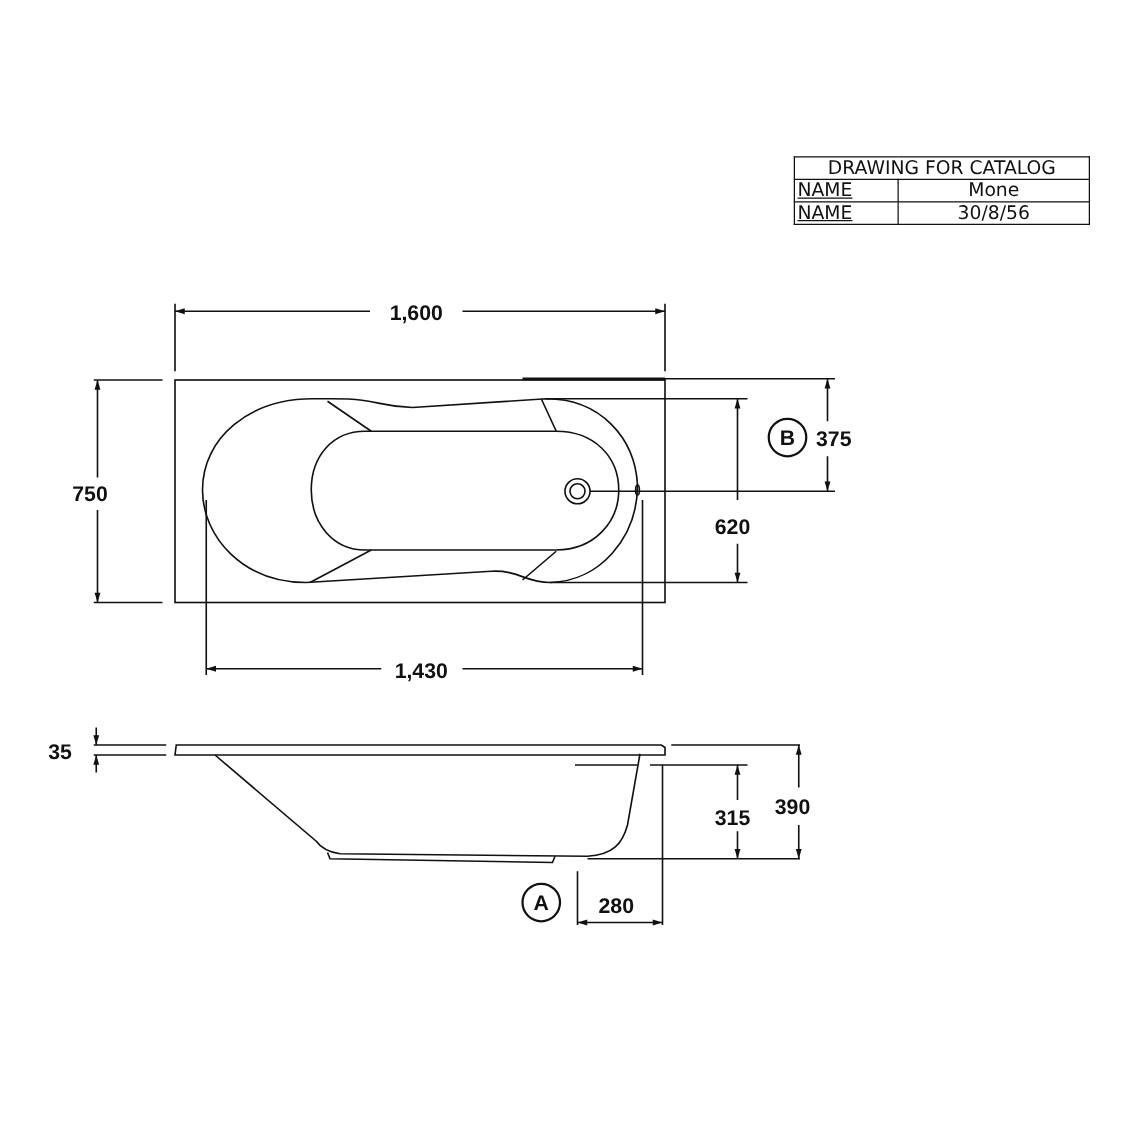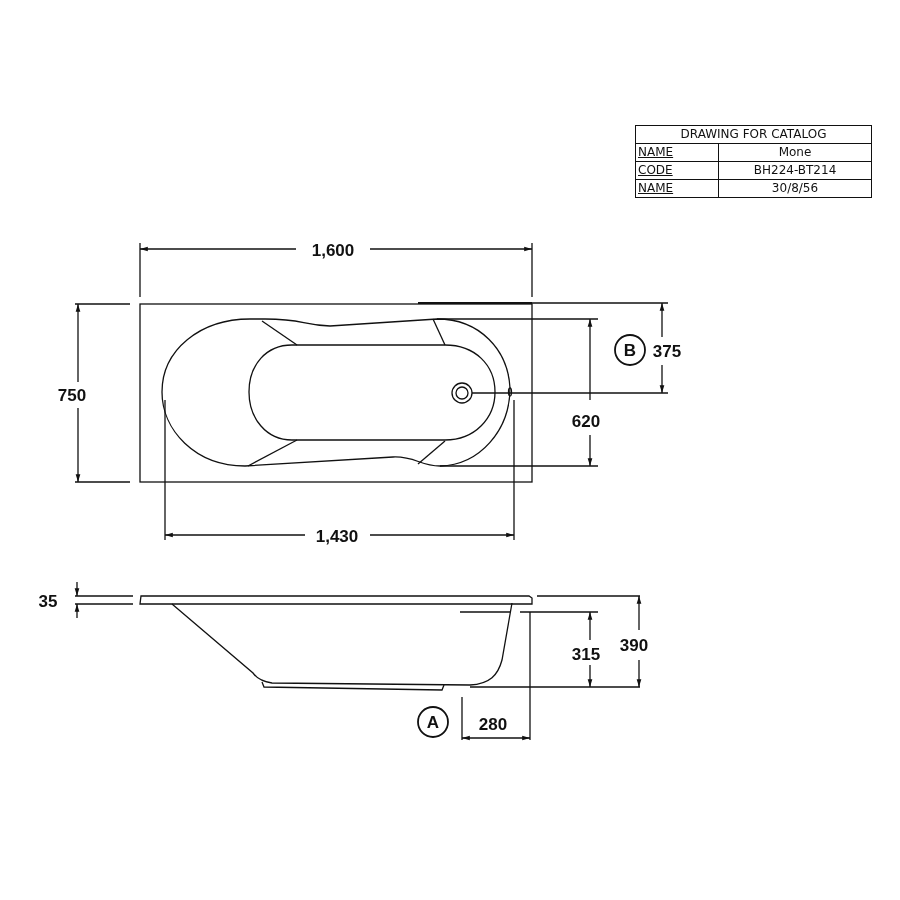--- a/index.html
+++ b/index.html
@@ -1,39 +1,35 @@
 <!DOCTYPE html>
 <html><head>
 <meta charset="utf-8">
 <style>
   html,body{margin:0;padding:0;background:#fff;}
   body{width:900px;height:900px;position:relative;overflow:hidden;font-family:"DejaVu Sans",sans-serif;}
-  .tblock{position:absolute;left:635px;top:125px;width:237px;border-collapse:collapse;font-size:12px;color:#111;}
+  .tblock{position:absolute;left:635px;top:125px;width:237px;border-collapse:collapse;font-size:15px;color:#111;}
   .tblock td{border:1px solid #111;padding:0 2px;height:17px;line-height:17px;}
   .tblock .hd{text-align:center;}
   .tblock .lbl{width:78px;text-decoration:underline;}
   .tblock .val{text-align:center;margin-top:24px;}
   svg{position:absolute;left:0;top:0;}
   .dim{font-family:"Liberation Sans",sans-serif;font-weight:bold;font-size:17px;fill:#111;}
 </style>
 </head>
 <body>
 
 <table class="tblock">
   <tbody>
       <tr>
         <td colspan="2" class="hd">DRAWING FOR CATALOG</td>
       </tr>
   <tr>
     <td class="lbl">NAME</td>
     <td class="val">Mone</td>
-  </tr>
-  <tr>
-    <td class="lbl">CODE</td>
-    <td class="val">BH224-BT214</td>
   </tr>
   <tr>
     <td class="lbl">NAME</td>
     <td class="val">30/8/56</td>
   </tr>
 </tbody>
   </table>
 
 <svg width="900" height="900" viewBox="0 0 900 900">
   <defs>

